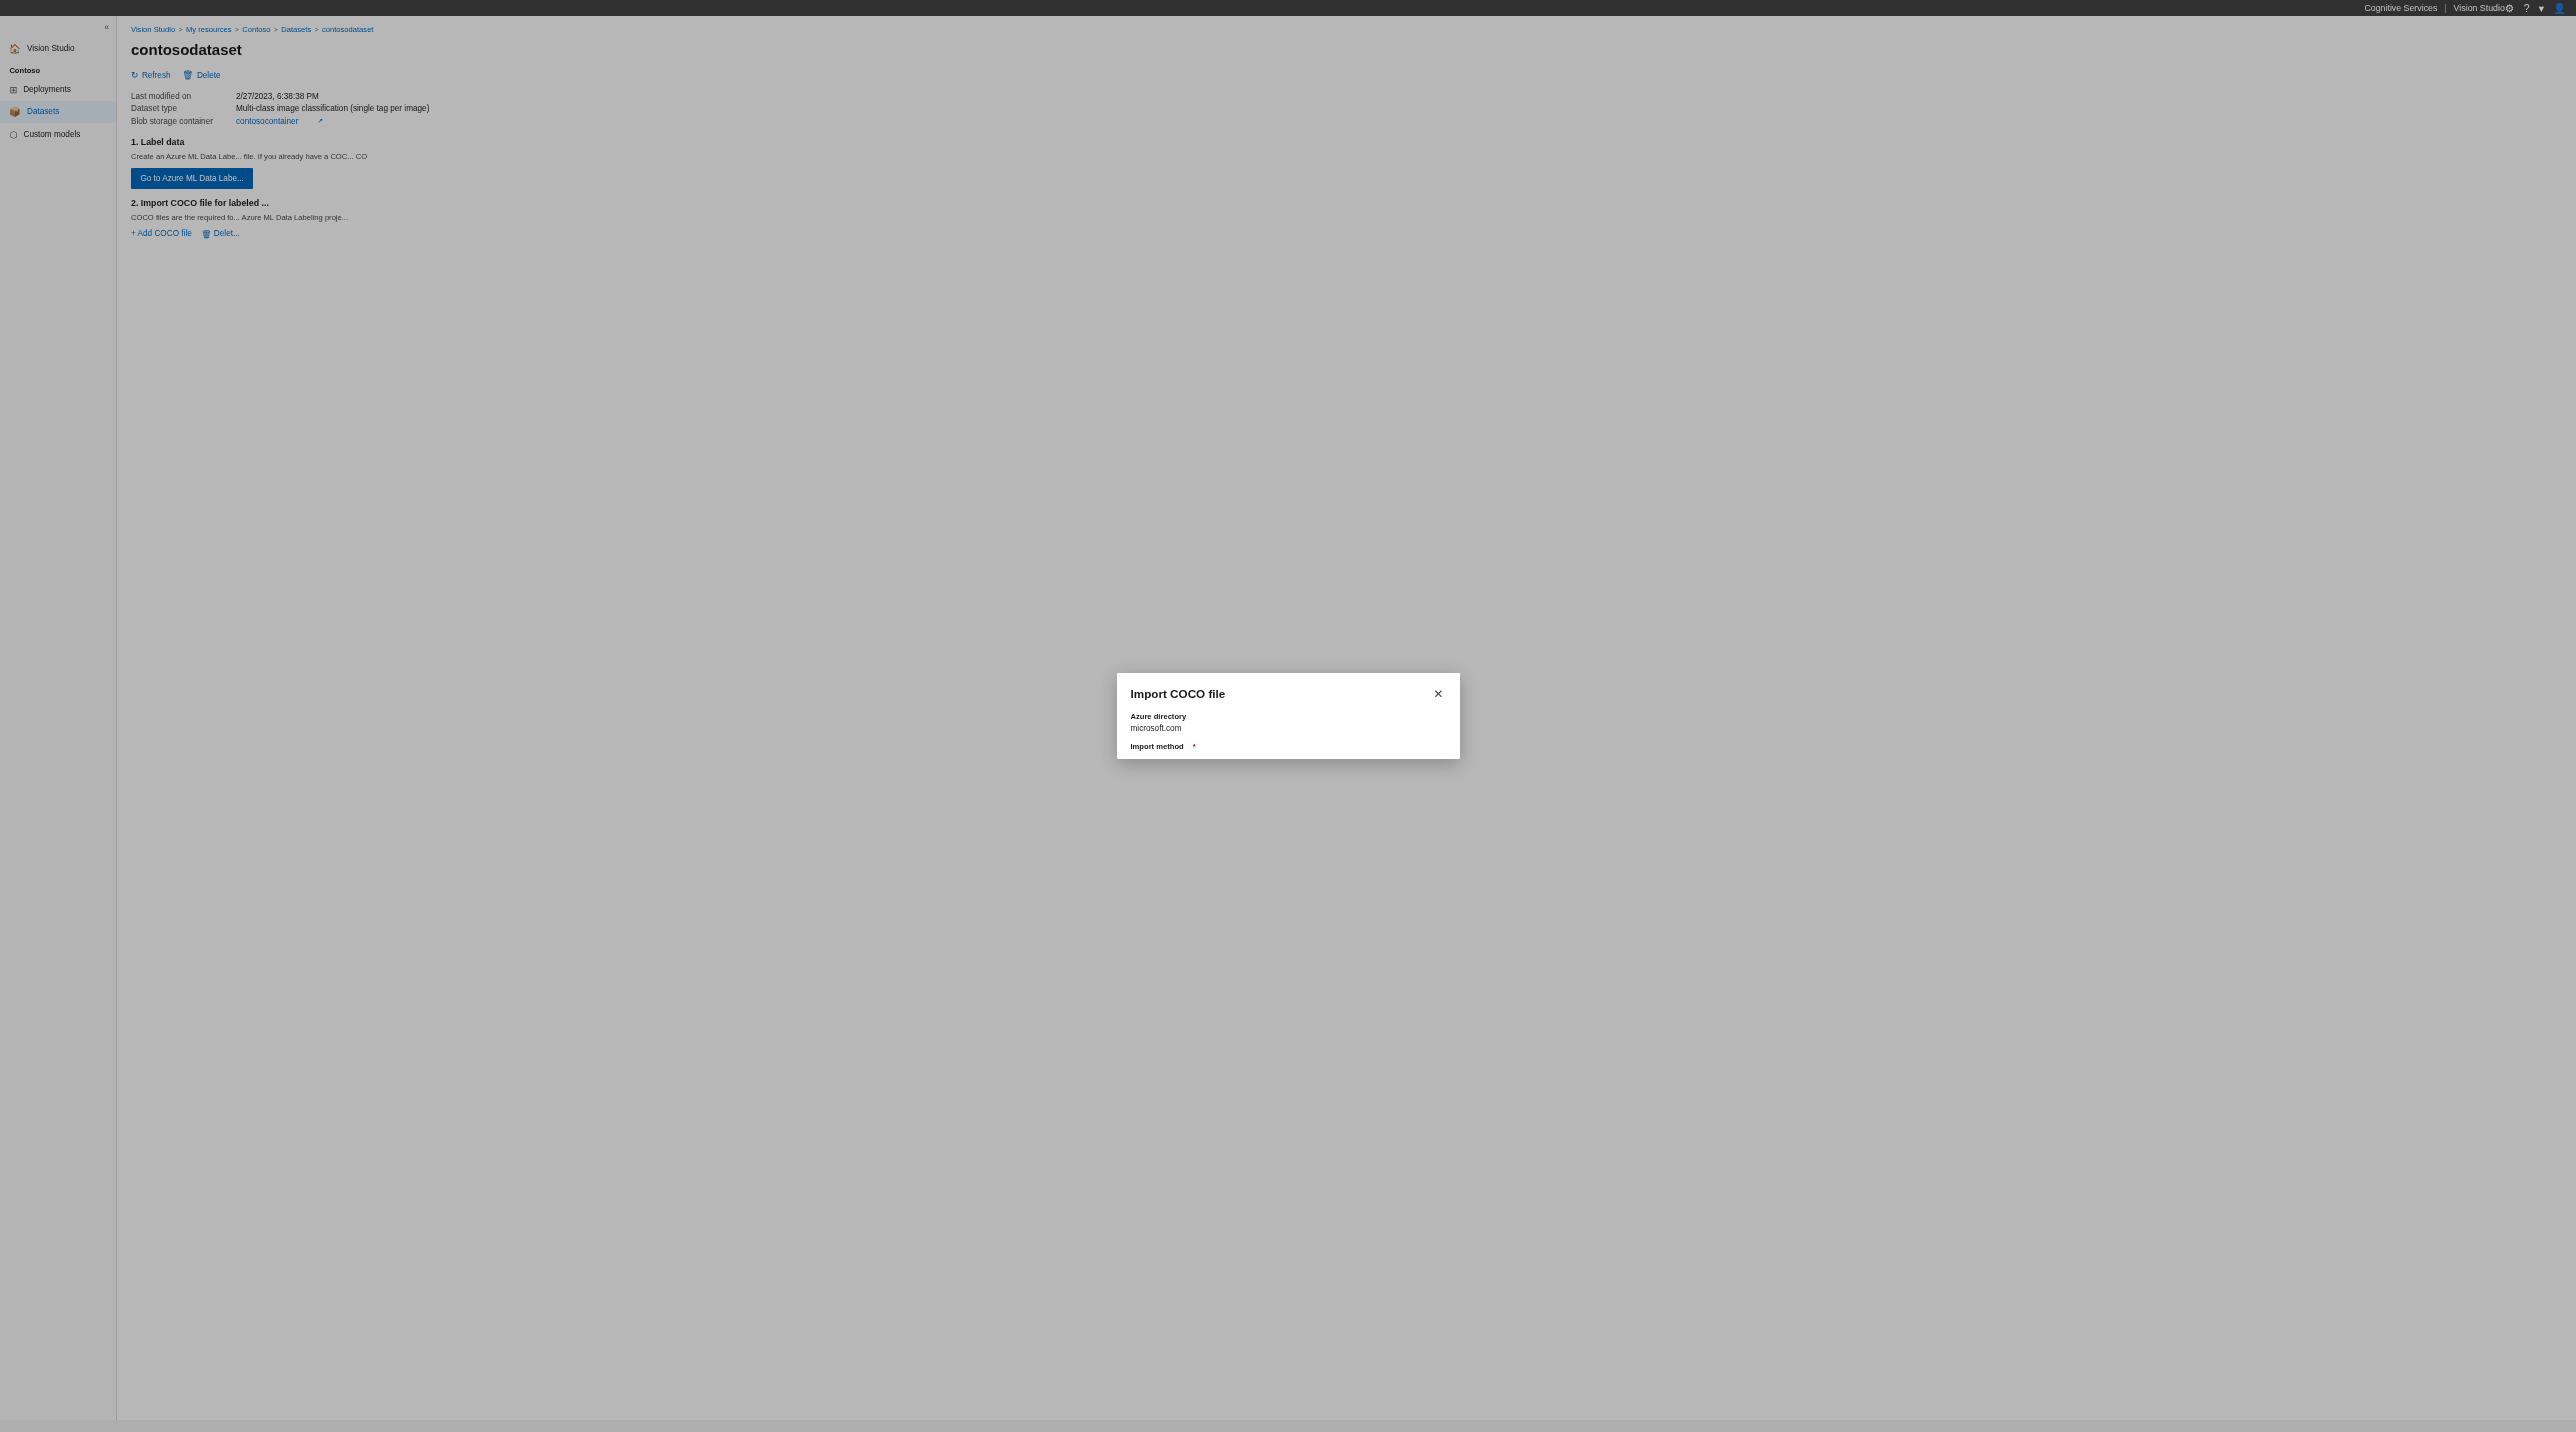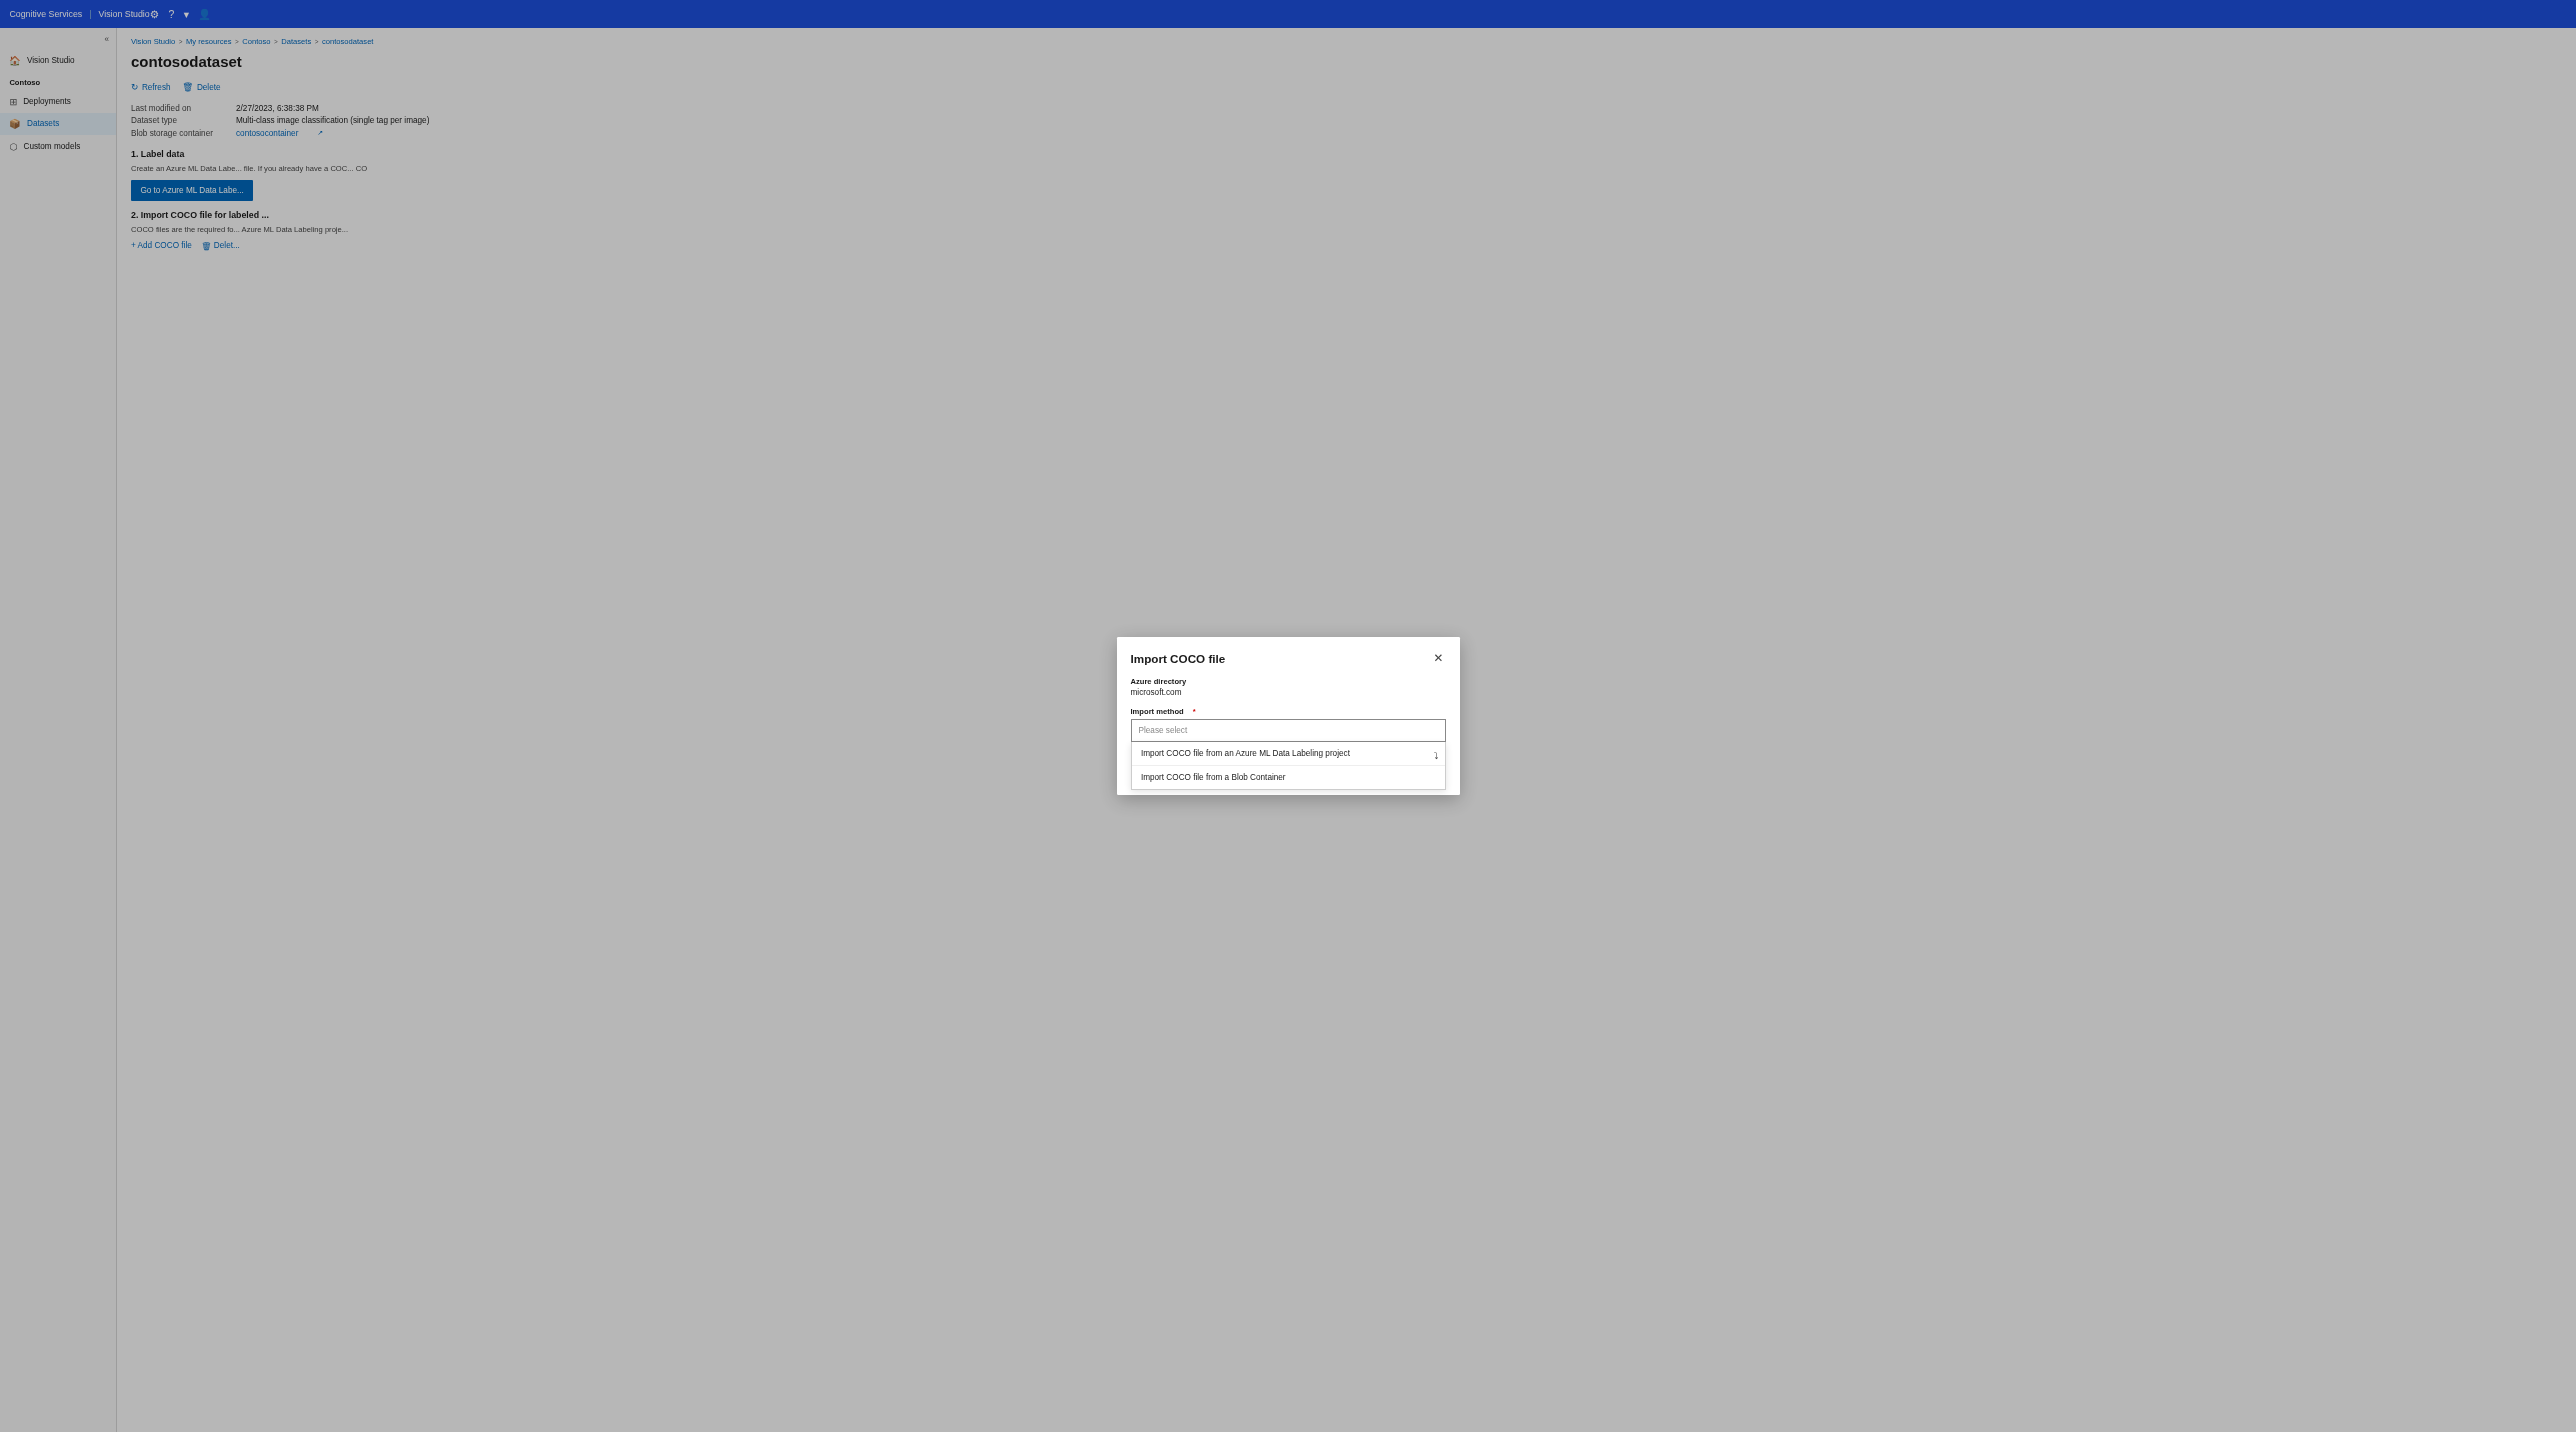--- a/index.html
+++ b/index.html
@@ -1,26 +1,26 @@
 <!DOCTYPE html>
 <html style="font-size:9.4px"><head>
   <meta charset="utf-8">
   <style>
     * { box-sizing: border-box; margin: 0; padding: 0; }
     body { font-family: 'Segoe UI', Arial, sans-serif; background: #e8e8e8; height: 100vh; overflow: hidden; }
 
     
     .topbar {
-      background: #1d4ed8;
+      background: #404040;
       color: white;
-      height: 28px;
+      height: 16px;
       display: flex;
       align-items: center;
       padding: 0 9.4px;
-      justify-content: flex-start;
+      justify-content: flex-end;
     }
     .topbar-left {
       display: flex;
       align-items: center;
       gap: 4.7px;
       font-size: 8.8px;
       font-weight: 400;
     }
     .topbar-left .separator {
       color: #8ab4d4;
@@ -430,31 +430,16 @@
 
     <div class="modal-body">
 
       <div class="field-label">Azure directory</div>
       <div class="field-value">microsoft.com</div>
 
       <div class="field-label-required">
         <span>Import method</span>
         <span class="required-star">*</span>
       </div>
-      <div class="select-wrapper">
-        <div class="select-box">
-          <span>Please select</span>
-        </div>
-        <span class="select-chevron">⤵</span>
-
-        <div class="dropdown-options">
-          <div class="dropdown-option">
-            <span>Import COCO file from an Azure ML Data Labeling project</span>
-          </div>
-          <div class="dropdown-option">
-            <span>Import COCO file from a Blob Container</span>
-          </div>
-        </div>
-      </div>
     </div>
   </div>
 </div>
 
 
 </body></html>

